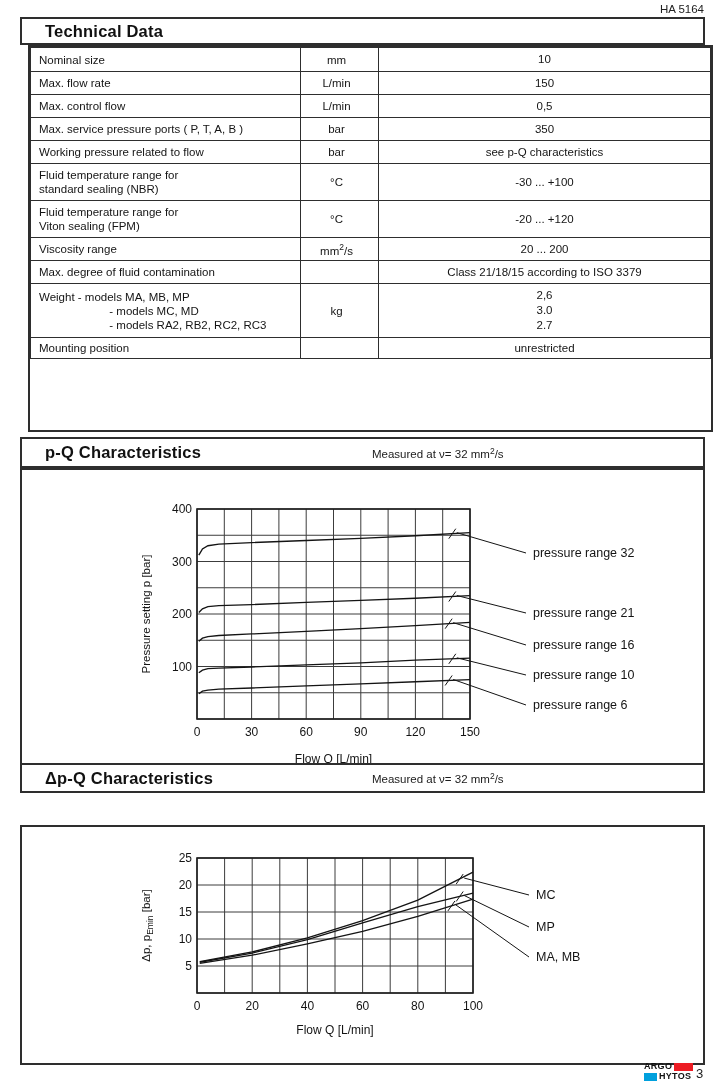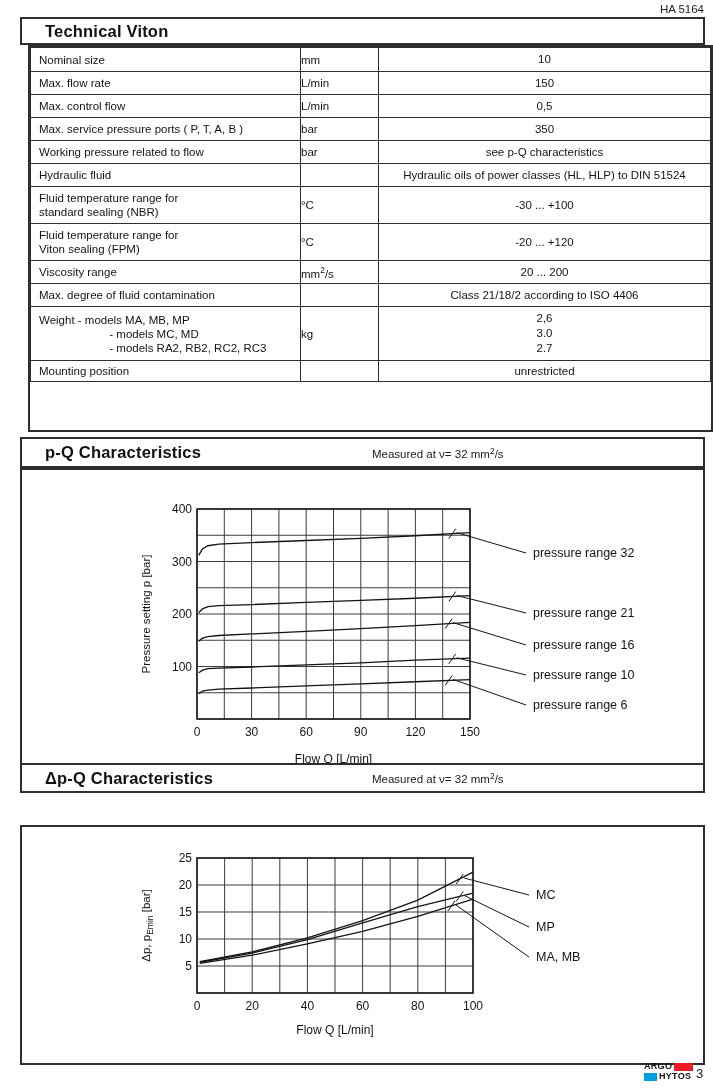--- a/index.html
+++ b/index.html
@@ -14,40 +14,40 @@
   .title-box .sec-title { font-size:16.5px; font-weight:bold; margin-left:23px; letter-spacing:.2px; color:#111; }
   .measured { position:absolute; left:350px; top:50%; transform:translateY(-50%); font-size:11.5px; color:#1a1a1a; }
   .measured sup { font-size:8.5px; vertical-align:super; }
   #tech-box { overflow:hidden;margin-left:8px; }
   #tech-table { width:100%; border-collapse:collapse; }
   #tech-table td {
     border:1.5px solid #2e2e2e; font-size:11.5px; line-height:14px;
     vertical-align:middle; color:#141414;
   }
   #tech-table td.param { width:270px; padding:3px 4px 3px 8px; white-space:pre-wrap; }
-  #tech-table td.unit  { width:78px;  text-align:left; padding-right:6px; white-space:nowrap; }
+  #tech-table td.unit  { width:78px;  text-align:center; padding-right:6px; white-space:nowrap; }
   #tech-table td.value { text-align:center; padding:2px 4px; line-height:15px; white-space:pre-wrap; }
   #tech-table td.unit sup { font-size:8.5px; vertical-align:super; }
   .chart-box svg { display:block; }
   .logo { position:absolute; left:644px; top:1062px; display:flex; flex-direction:column; gap:1px; }
   .logo-row { display:flex; align-items:center; gap:2px; height:9px; }
   .logo-txt { font-weight:bold; font-size:9px; letter-spacing:.3px; color:#111; line-height:9px; }
   .logo-red { width:19px; height:8px; display:inline-block; }
   .logo-blue { width:13px; height:8px; display:inline-block; }
   .page-num { position:absolute; left:696px; top:1066px; font-size:13px; color:#222; }
 </style>
 </head>
 <body>
 
 <div class="page">
 
   <div class="doc-code">HA 5164</div>
 
   <section class="box title-box" style="top:17px; height:28px;">
-    <span class="sec-title">Technical Viton</span>
+    <span class="sec-title">Technical Data</span>
   </section>
   <section class="box" id="tech-box" style="top:45px; height:387px;">
     <table id="tech-table">
         <tbody>
           <tr style="height: 24px;">
             <td class="param">Nominal size</td>
             <td class="unit">mm</td>
             <td class="value">10</td>
           </tr>
           <tr style="height: 23px;">
@@ -63,46 +63,41 @@
           <tr style="height: 23px;">
             <td class="param">Max. service pressure ports ( P, T, A, B )</td>
             <td class="unit">bar</td>
             <td class="value">350</td>
           </tr>
           <tr style="height: 23px;">
             <td class="param">Working pressure related to flow</td>
             <td class="unit">bar</td>
             <td class="value">see p-Q characteristics</td>
           </tr>
-          <tr style="height: 23px;">
-            <td class="param">Hydraulic fluid</td>
-            <td class="unit"></td>
-            <td class="value">Hydraulic oils of power classes (HL, HLP) to DIN 51524</td>
-          </tr>
           <tr style="height: 37px;">
             <td class="param">Fluid temperature range for
 standard sealing (NBR)</td>
             <td class="unit">°C</td>
             <td class="value">-30 ... +100</td>
           </tr>
           <tr style="height: 37px;">
             <td class="param">Fluid temperature range for
 Viton sealing (FPM)</td>
             <td class="unit">°C</td>
             <td class="value">-20 ... +120</td>
           </tr>
           <tr style="height: 23px;">
             <td class="param">Viscosity range</td>
             <td class="unit">mm<sup>2</sup>/s</td>
             <td class="value">20 ... 200</td>
           </tr>
           <tr style="height: 23px;">
             <td class="param">Max. degree of fluid contamination</td>
             <td class="unit"></td>
-            <td class="value">Class 21/18/2 according to ISO 4406</td>
+            <td class="value">Class 21/18/15 according to ISO 3379</td>
           </tr>
           <tr style="height: 54px;">
             <td class="param">Weight - models MA, MB, MP
                       - models MC, MD
                       - models RA2, RB2, RC2, RC3</td>
             <td class="unit">kg</td>
             <td class="value">2,6
 3.0
 2.7</td>
           </tr>

